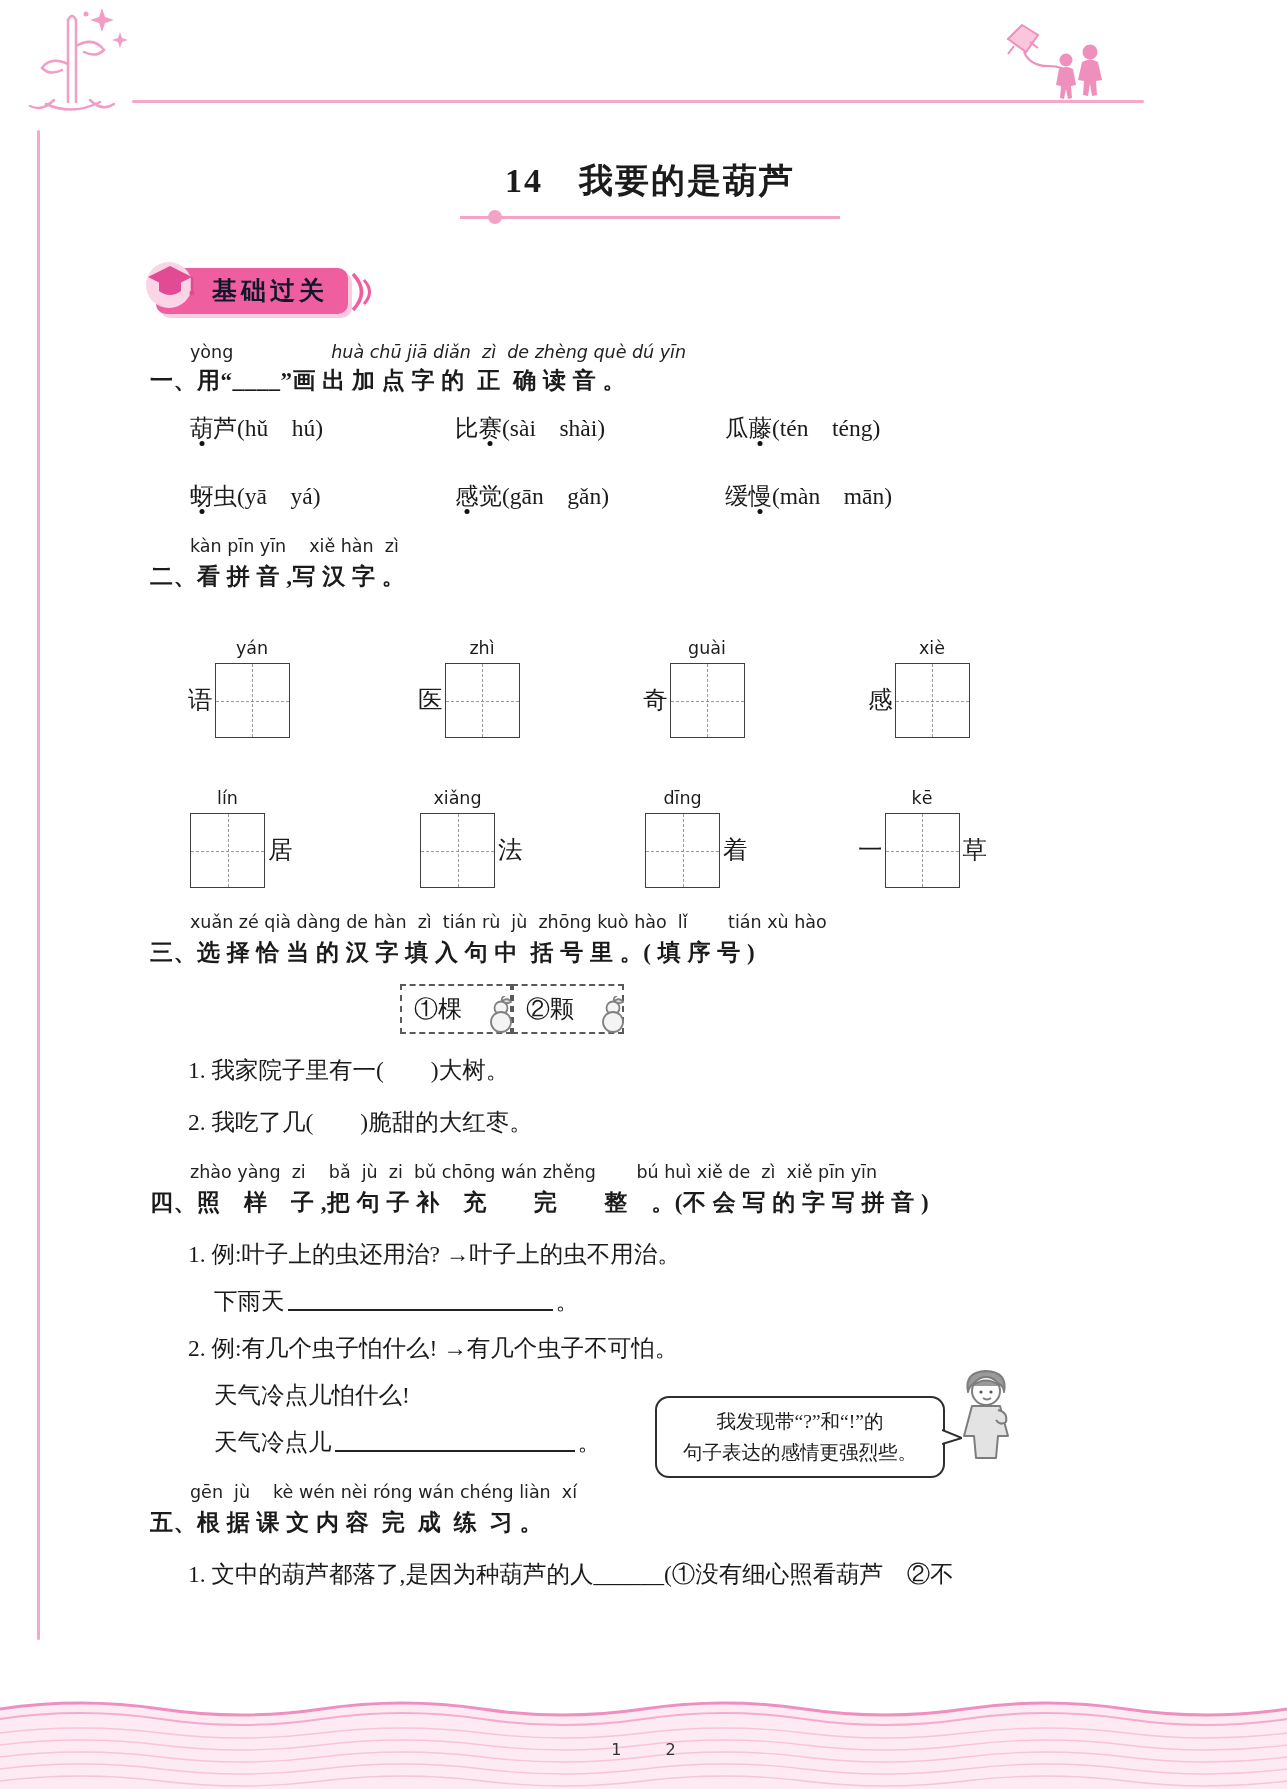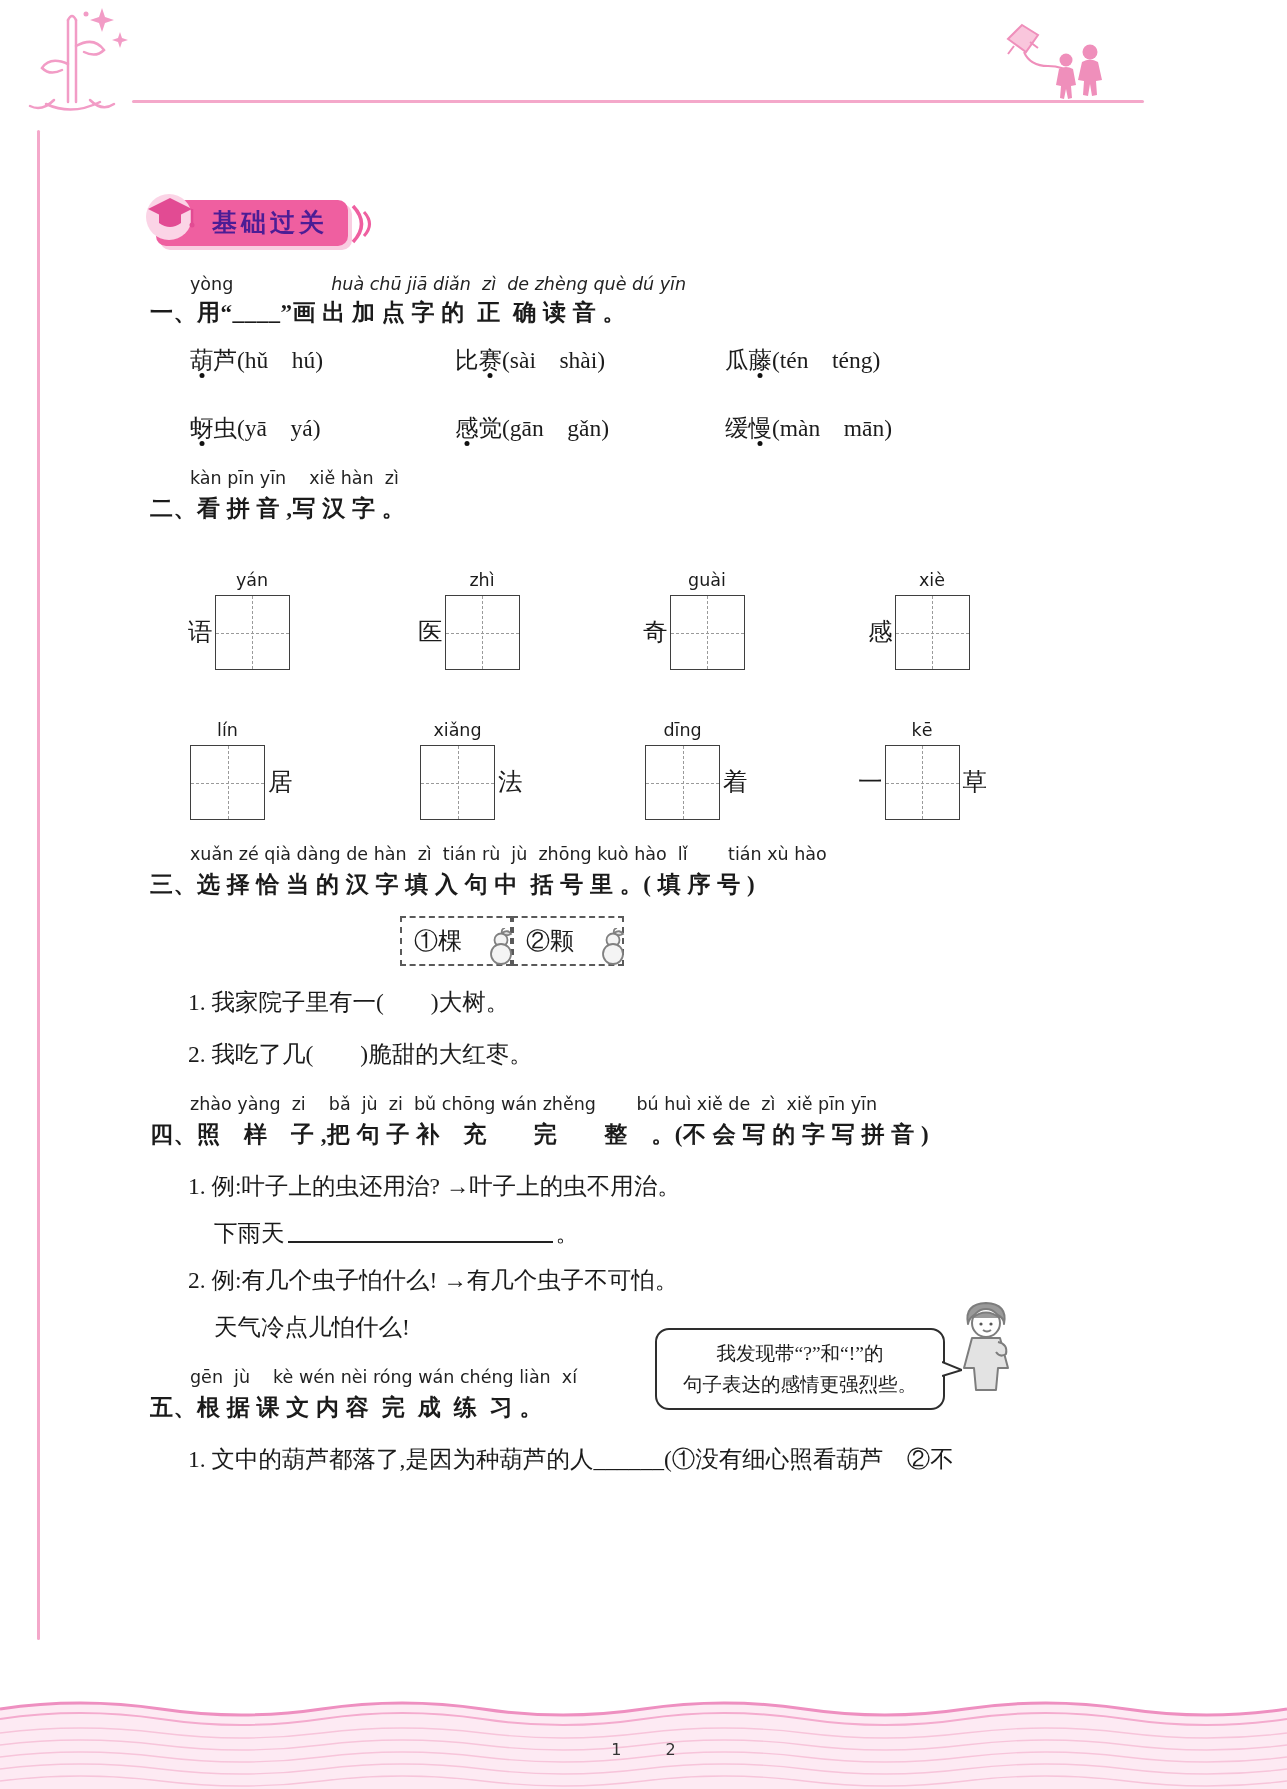--- a/index.html
+++ b/index.html
@@ -15,21 +15,21 @@
   .content{position:absolute;left:150px;top:158px;width:1000px;}
 
   .title-wrap{text-align:center;}
   .title{font-size:34px;font-weight:700;letter-spacing:2px;}
   .title-deco{position:relative;width:380px;height:18px;margin:4px auto 0;}
   .title-deco .line{position:absolute;left:0;right:0;top:8px;height:2.5px;background:#f2a3c6;}
   .title-deco .dot{position:absolute;left:28px;top:2px;width:14px;height:14px;border-radius:50%;background:#f2a3c6;}
 
   .badge-row{margin-top:42px;height:52px;}
   .badge{position:relative;display:inline-block;margin-left:6px;}
-  .badge-pill{display:inline-block;background:#ef5fa0;color:#4c1d95;font-weight:700;font-size:25px;
+  .badge-pill{display:inline-block;background:#ef5fa0;color:#0f172a;font-weight:700;font-size:25px;
               letter-spacing:4px;padding:6px 20px 7px 56px;border-radius:10px;box-shadow:4px 4px 0 #f9cde1;}
   .badge-cap{position:absolute;left:-14px;top:-10px;}
   .badge-tail{position:absolute;right:-28px;top:4px;}
 
   .sec{margin-top:22px;}
   .py{font-family:"DejaVu Sans","Liberation Sans",sans-serif;font-size:17.5px;color:#222;
       white-space:pre;margin-left:40px;}
   .hd{font-size:23px;font-weight:700;letter-spacing:.5px;white-space:pre;margin-top:3px;}
   .py-b{margin-left:98px;font-style:italic;}
 
@@ -113,20 +113,27 @@
         <circle cx="66" cy="38" r="6.5"></circle>
         <path d="M59,47 q7,-4 14,0 l3,16 -5,1 1,12 -4,1 -2,-10 -2,10 -4,-1 1,-12 -5,-1 z"></path>
         <circle cx="90" cy="30" r="7.5"></circle>
         <path d="M82,40 q8,-5 16,0 l4,18 -6,1 1,14 -5,1 -2,-12 -2,12 -5,-1 1,-14 -6,-1 z"></path>
       </g>
     </svg>
   </div>
 
   <div class="content">
 
+    <div class="title-wrap">
+      <span class="title"><span>14</span>　<span>我要的是葫芦</span></span>
+      <div class="title-deco">
+        <div class="line"></div>
+        <div class="dot"></div>
+      </div>
+    </div>
 
     <div class="badge-row">
       <div class="badge">
         <span class="badge-pill">基础过关</span>
         <span class="badge-cap">
           <svg width="58" height="52" viewBox="0 0 58 52">
             <circle cx="27" cy="27" r="23" fill="#fbd4e6"></circle>
             <polygon points="28,8 50,19 28,30 6,19" fill="#e24b93"></polygon>
             <path d="M17,24 v9 q11,8 22,0 v-9" fill="#e24b93"></path>
             <path d="M50,19 v14" stroke="#e24b93" stroke-width="2.5" fill="none"></path>
@@ -265,20 +272,21 @@
       <div class="ex-item">2. 我吃了几(　　)脆甜的大红枣。</div>
     </section>
 
     <section class="sec ex4">
       <div class="py">zhào yàng  zi 　bǎ  jù  zi  bǔ chōng wán zhěng　　 bú huì xiě de  zì  xiě pīn yīn</div>
       <div class="hd">四、照　样　子 ,把 句 子 补　充　　完　　整　。(不 会 写 的 字 写 拼 音 )</div>
       <div class="ex-item" style="margin-top:20px;">1. 例:叶子上的虫还用治? →叶子上的虫不用治。</div>
       <div class="ex-item sub"><span>下雨天</span><span class="blank"></span><span>。</span></div>
       <div class="ex-item">2. 例:有几个虫子怕什么! →有几个虫子不可怕。</div>
       <div class="ex-item sub">天气冷点儿怕什么!</div>
+      <div class="ex-item sub"><span>天气冷点儿</span><span class="blank short"></span><span>。</span></div>
 
       <div class="bubble">
         <div>我发现带“?”和“!”的</div>
         <div>句子表达的感情更强烈些。</div>
         <span class="bubble-tail">
           <svg width="20" height="18" viewBox="0 0 20 18">
             <path d="M0,2 L20,10 L0,16" fill="#fff" stroke="#2e2e2e" stroke-width="2" stroke-linejoin="round"></path>
           </svg>
         </span>
       </div>

